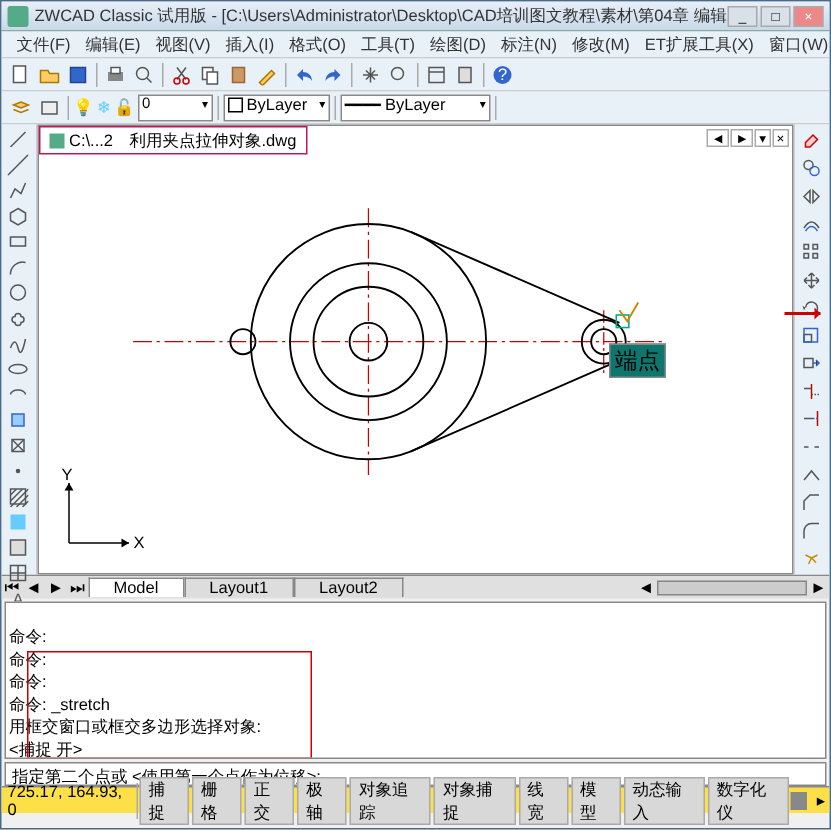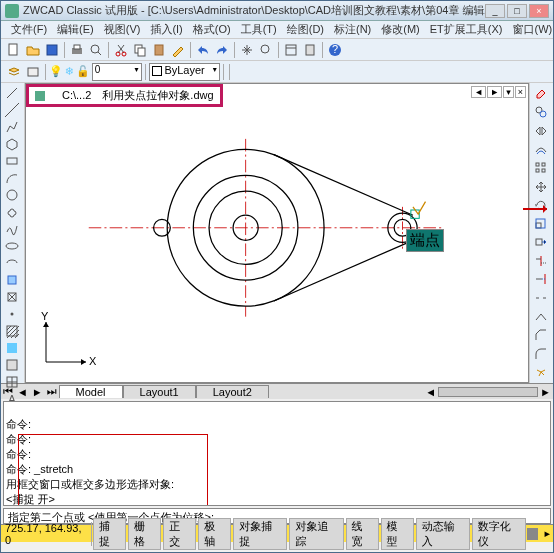--- a/index.html
+++ b/index.html
@@ -16,21 +16,21 @@
 .tbtn { width: 18px; height: 18px; border: 1px solid transparent; display: flex; align-items: center; justify-content: center; }
 .tbtn svg { width: 14px; height: 14px; }
 .sep { width: 1px; height: 16px; background: #aaa; margin: 0 2px; }
 .layerctl { display: flex; align-items: center; gap: 2px; }
 .layersel { height: 18px; border: 1px solid #888; background: #fff; padding: 0 14px 0 2px; font-size: 10px; position: relative; min-width: 40px; }
 .layersel::after { content: "▾"; position: absolute; right: 2px; top: 1px; font-size: 8px; }
 .docarea { display: flex; height: 300px; position: relative; }
 .lefttools { width: 24px; background: #e8f0f8; border-right: 1px solid #ccc; display: flex; flex-direction: column; gap: 1px; padding: 2px; }
 .righttools { width: 24px; background: #e8f0f8; border-left: 1px solid #ccc; display: flex; flex-direction: column; gap: 1px; padding: 2px; }
 .canvas { flex: 1; background: #fff; position: relative; border: 1px solid #888; overflow: hidden; }
-.doctab { position: absolute; top: 0; left: 0; background: #fff; border: 3px solid #be185d; padding: 1px 6px; font-size: 10px; display: flex; align-items: center; gap: 17px; z-index: 5; }
+.doctab { position: absolute; top: 0; left: 0; background: #fff; border: 1px solid #be185d; padding: 1px 6px; font-size: 10px; display: flex; align-items: center; gap: 3px; z-index: 5; }
 .doctab .di { width: 10px; height: 10px; background: #5a8; }
 .ucs { position: absolute; bottom: 10px; left: 10px; }
 .callout { position: absolute; right: 30px; top: 116px; border: 1.5px solid #c00; padding: 4px 8px; font-size: 12px; font-weight: bold; background: #fff; }
 .callout-arrow { position: absolute; right: 6px; top: 125px; width: 24px; height: 1.5px; background: #c00; }
 .callout-arrow::after { content: ""; position: absolute; right: -4px; top: -3px; border: 4px solid transparent; border-left-color: #c00; }
 .tooltip { position: absolute; background: #0f766e; border: 1px solid #888; padding: 1px 3px; font-size: 15px; }
 .layouttabs { height: 16px; background: #e0e0e0; display: flex; align-items: center; border-top: 1px solid #888; font-size: 10px; }
 .layouttabs .nav { padding: 0 2px; }
 .layouttabs .lt { padding: 0 16px; background: #fff; border: 1px solid #888; border-bottom: none; margin-top: -1px; }
 .layouttabs .lt.inactive { background: #ddd; }
@@ -181,20 +181,21 @@
   <div class="sep"></div>
   <div class="layerctl">
     <span style="color:#fc0;">💡</span>
     <span style="color:#6cf;">❄</span>
     <span>🔓</span>
     <div class="layersel" style="min-width:50px;">0</div>
   </div>
   <div class="sep"></div>
   <div class="layersel" style="min-width:70px;"><span style="display:inline-block;width:10px;height:10px;background:#fff;border:1px solid #000;vertical-align:middle;"></span> <span>ByLayer</span></div>
   <div class="sep"></div>
+  <div class="layersel" style="min-width:100px;">━━━━ <span>ByLayer</span></div>
   <div class="sep"></div>
 </div>
 
 <div class="docarea">
   <div class="lefttools">
     <div class="tbtn">
         <svg viewBox="0 0 14 14">
           <line x1="2" y1="12" x2="12" y2="2" stroke="#555"></line>
         </svg>
       </div>
@@ -466,21 +467,21 @@
 <div class="cmdline">
   <span>指定第二个点或 &lt;使用第一个点作为位移&gt;:</span>
 </div>
 
 <div class="statusbar">
   <span class="coord">725.17, 164.93, 0</span>
   <span class="sbtn">捕捉</span>
   <span class="sbtn">栅格</span>
   <span class="sbtn">正交</span>
   <span class="sbtn">极轴</span>
+  <span class="sbtn">对象追踪</span>
   <span class="sbtn">对象捕捉</span>
-  <span class="sbtn">对象追踪</span>
   <span class="sbtn">线宽</span>
   <span class="sbtn">模型</span>
   <span class="sbtn">动态输入</span>
   <span class="sbtn">数字化仪</span>
   <span style="margin-left:auto;width:12px;height:12px;background:#888;margin-right:3px;"></span>
   <span style="padding:0 3px;">▸</span>
 </div>
 
 </body></html>

